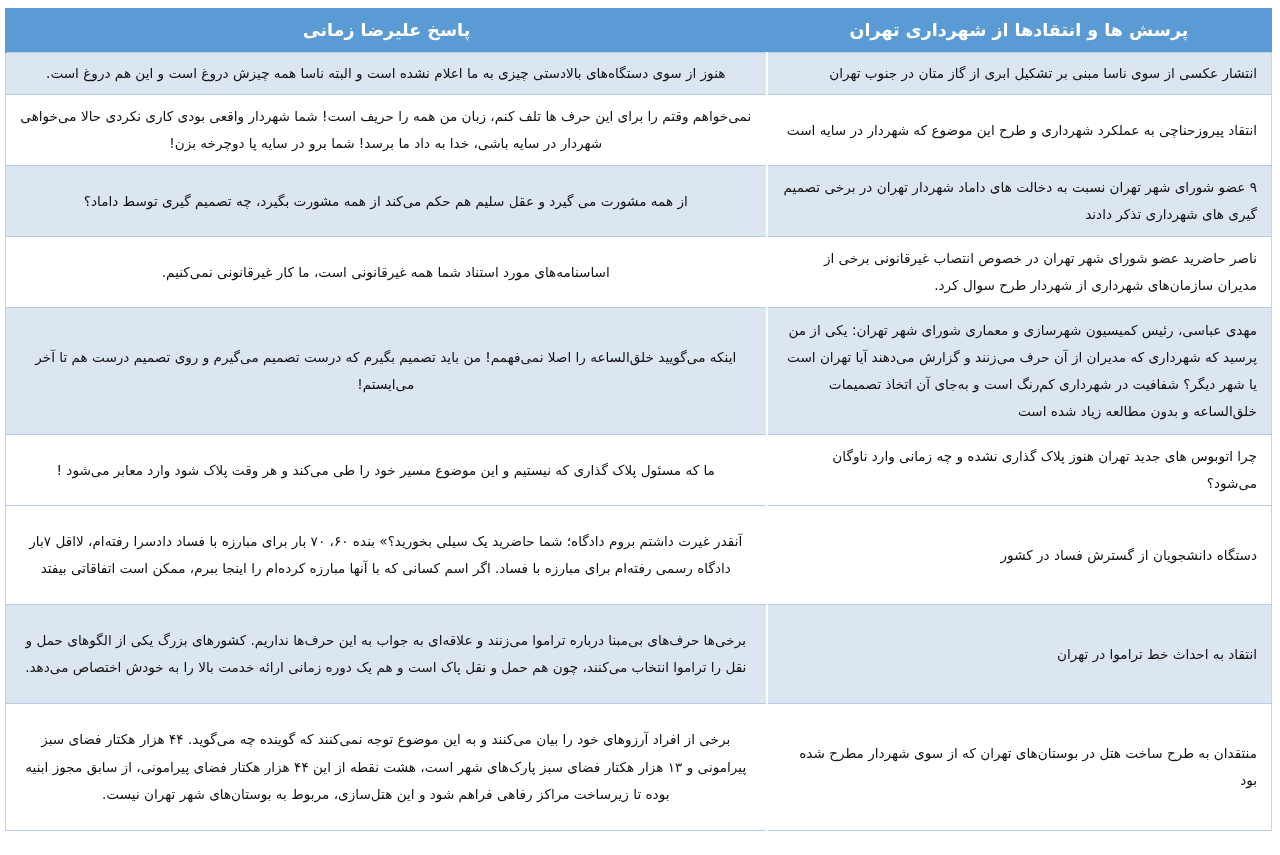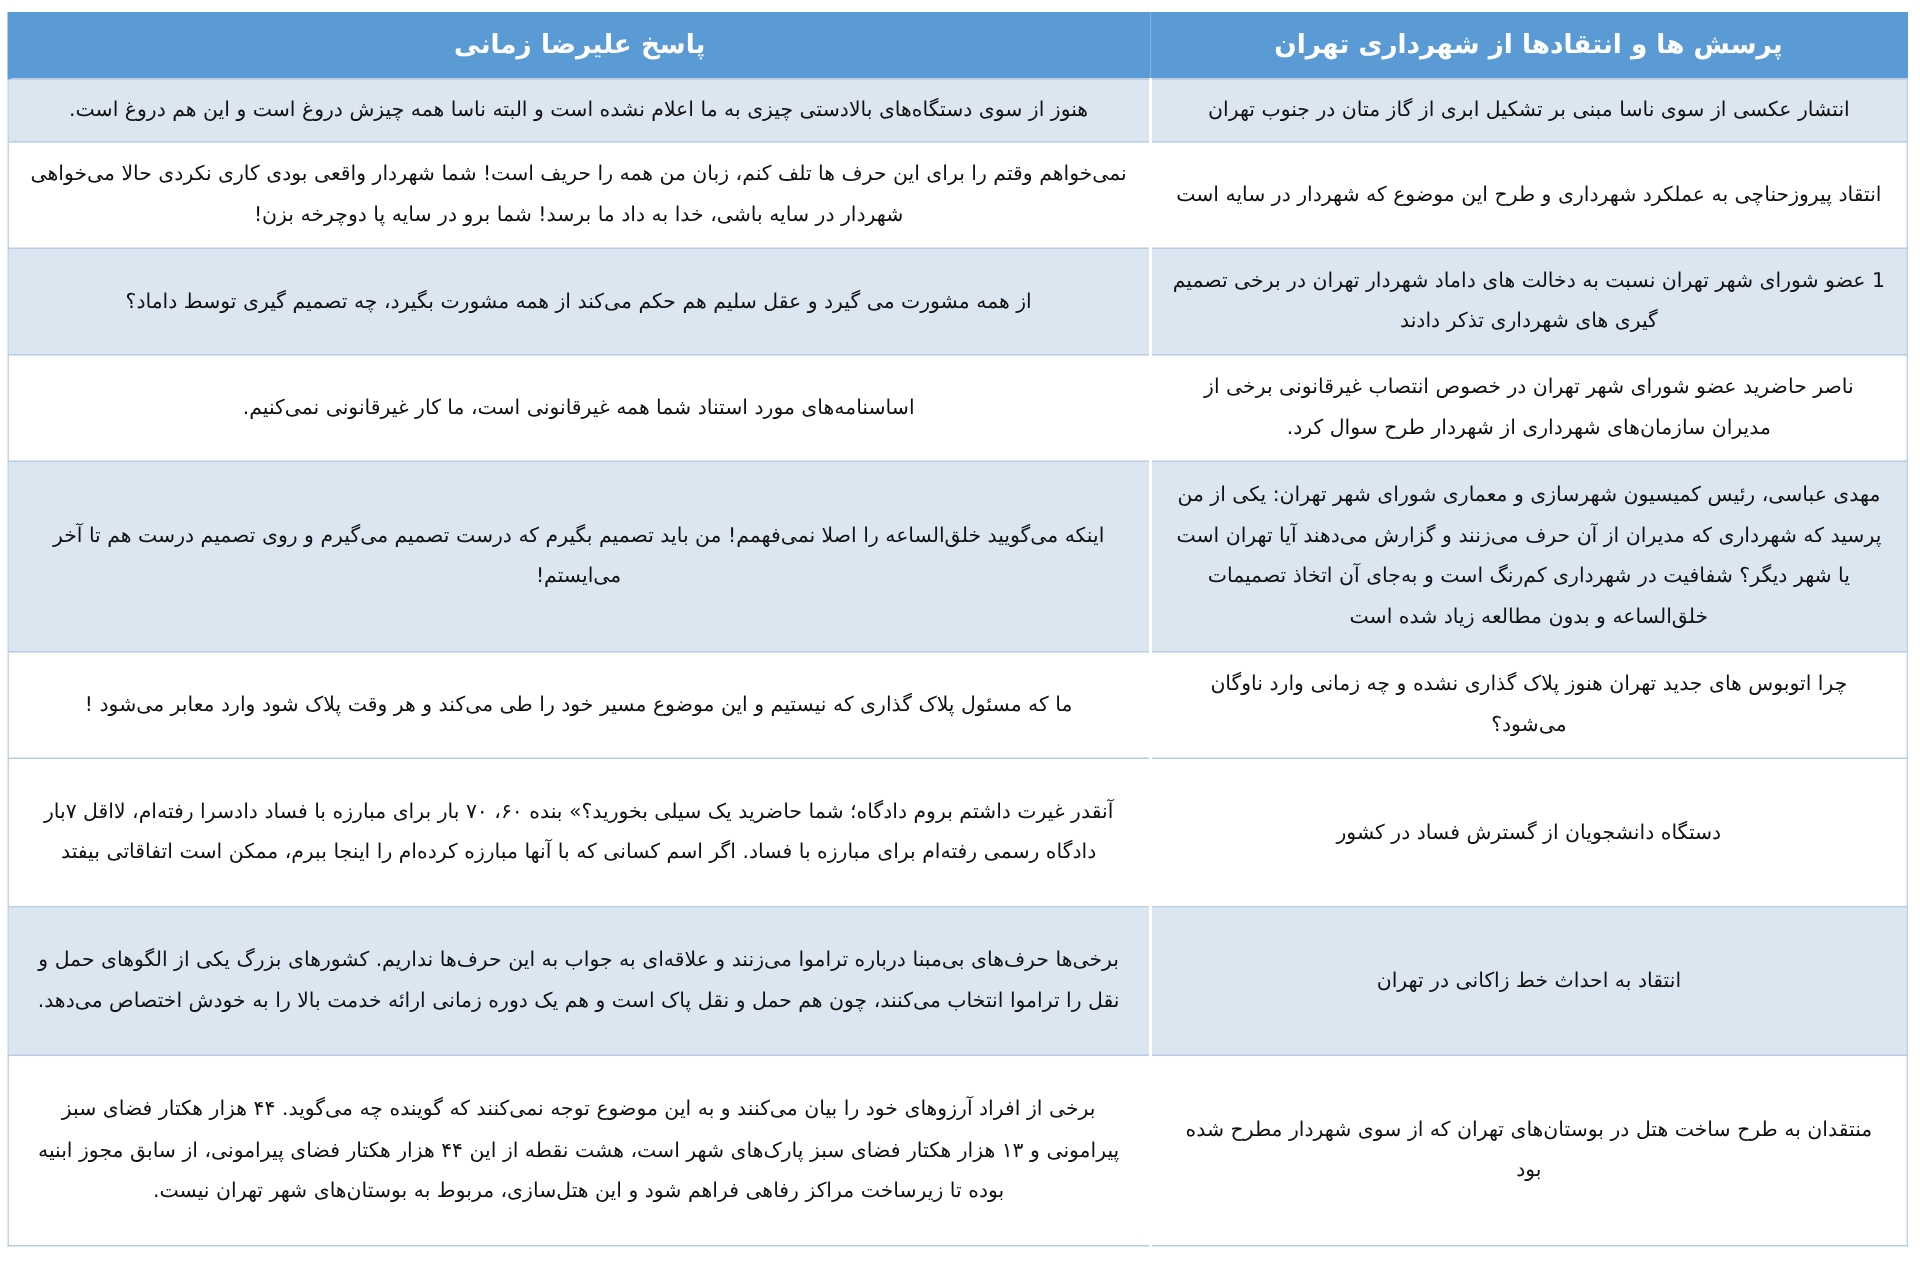--- a/index.html
+++ b/index.html
@@ -52,20 +52,21 @@
     text-align: center;
     font-size: 13.6px;
     line-height: 2.0;
     color: #111111;
     padding: 7px 14px;
     border-top: 1px solid #b8cce4;
     border-bottom: 1px solid #b8cce4;
   }
   tbody td.cell-question {
     border-right: 1px solid #c3d4e8;
+    text-align: right;
   }
   tbody td.cell-answer {
     border-left: 1px solid #c3d4e8;
     border-right: 2px solid #ffffff;
   }
   tbody tr.stripe-shaded td {
     background: #dce6f1;
   }
   tbody tr.stripe-plain td {
     background: #ffffff;
@@ -95,41 +96,41 @@
     <tbody id="qa-table-body">
         <tr class="stripe-shaded" data-h="1">
           <td class="cell-question">انتشار عکسی از سوی ناسا مبنی بر تشکیل ابری از گاز متان در جنوب تهران</td>
           <td class="cell-answer">هنوز از سوی دستگاه‌های بالادستی چیزی به ما اعلام نشده است و البته ناسا همه چیزش دروغ است و این هم دروغ است.</td>
         </tr>
         <tr class="stripe-plain" data-h="2">
           <td class="cell-question">انتقاد پیروزحناچی به عملکرد شهرداری و طرح این موضوع که شهردار در سایه است</td>
           <td class="cell-answer">نمی‌خواهم وقتم را برای این حرف ها تلف کنم، زبان من همه را حریف است! شما شهردار واقعی بودی کاری نکردی حالا می‌خواهی شهردار در سایه باشی، خدا به داد ما برسد! شما برو در سایه پا دوچرخه بزن!</td>
         </tr>
         <tr class="stripe-shaded" data-h="2">
-          <td class="cell-question">1 عضو شورای شهر تهران نسبت به دخالت های داماد شهردار تهران در برخی تصمیم گیری های شهرداری تذکر دادند</td>
+          <td class="cell-question">۹ عضو شورای شهر تهران نسبت به دخالت های داماد شهردار تهران در برخی تصمیم گیری های شهرداری تذکر دادند</td>
           <td class="cell-answer">از همه مشورت می گیرد و عقل سلیم هم حکم می‌کند از همه مشورت بگیرد، چه تصمیم گیری توسط داماد؟</td>
         </tr>
         <tr class="stripe-plain" data-h="2">
           <td class="cell-question">ناصر حاضرید عضو شورای شهر تهران در خصوص انتصاب غیرقانونی برخی از مدیران سازمان‌های شهرداری از شهردار طرح سوال کرد.</td>
           <td class="cell-answer">اساسنامه‌های مورد استناد شما همه غیرقانونی است، ما کار غیرقانونی نمی‌کنیم.</td>
         </tr>
         <tr class="stripe-shaded" data-h="4">
           <td class="cell-question">مهدی عباسی، رئیس کمیسیون شهرسازی و معماری شورای شهر تهران: یکی از من پرسید که شهرداری که مدیران از آن حرف می‌زنند و گزارش می‌دهند آیا تهران است یا شهر دیگر؟ شفافیت در شهرداری کم‌رنگ است و به‌جای آن اتخاذ تصمیمات خلق‌الساعه و بدون مطالعه زیاد شده است</td>
           <td class="cell-answer">اینکه می‌گویید خلق‌الساعه را اصلا نمی‌فهمم! من باید تصمیم بگیرم که درست تصمیم می‌گیرم و روی تصمیم درست هم تا آخر می‌ایستم!</td>
         </tr>
         <tr class="stripe-plain" data-h="2">
           <td class="cell-question">چرا اتوبوس های جدید  تهران هنوز پلاک گذاری نشده و چه زمانی وارد ناوگان می‌شود؟</td>
           <td class="cell-answer">ما که مسئول پلاک گذاری که نیستیم و این موضوع  مسیر خود را طی می‌کند و هر وقت پلاک شود وارد معابر می‌شود !</td>
         </tr>
         <tr class="stripe-plain" data-h="3">
           <td class="cell-question">دستگاه دانشجویان از گسترش فساد در کشور</td>
           <td class="cell-answer">آنقدر غیرت داشتم بروم دادگاه؛ شما حاضرید یک سیلی بخورید؟» بنده ۶۰، ۷۰ بار برای مبارزه با فساد دادسرا رفته‌ام، لااقل ۷بار دادگاه رسمی رفته‌ام برای مبارزه با فساد. اگر اسم کسانی که با آنها مبارزه کرده‌ام را اینجا ببرم، ممکن است اتفاقاتی بیفتد</td>
         </tr>
         <tr class="stripe-shaded" data-h="3">
-          <td class="cell-question">انتقاد به احداث خط زاکانی در تهران</td>
+          <td class="cell-question">انتقاد به احداث خط تراموا در تهران</td>
           <td class="cell-answer">برخی‌ها حرف‌های بی‌مبنا درباره تراموا می‌زنند و علاقه‌ای به جواب به این حرف‌ها نداریم. کشورهای بزرگ یکی از الگوهای حمل و نقل را تراموا انتخاب می‌کنند، چون هم حمل و نقل پاک است و هم یک دوره زمانی ارائه خدمت بالا را به خودش اختصاص می‌دهد.</td>
         </tr>
         <tr class="stripe-plain" data-h="4">
           <td class="cell-question">منتقدان به  طرح ساخت هتل در بوستان‌های تهران که از سوی شهردار مطرح شده بود</td>
           <td class="cell-answer">برخی از افراد آرزوهای خود را بیان می‌کنند و به این موضوع توجه نمی‌کنند که گوینده چه می‌گوید. ۴۴ هزار هکتار فضای سبز پیرامونی و ۱۳ هزار هکتار فضای سبز پارک‌های شهر است، هشت نقطه از این ۴۴ هزار هکتار فضای پیرامونی، از سابق مجوز ابنیه بوده تا زیرساخت مراکز رفاهی فراهم شود و این هتل‌سازی، مربوط به بوستان‌های شهر تهران نیست.</td>
         </tr>
       </tbody>
   </table>
 </div>
 

